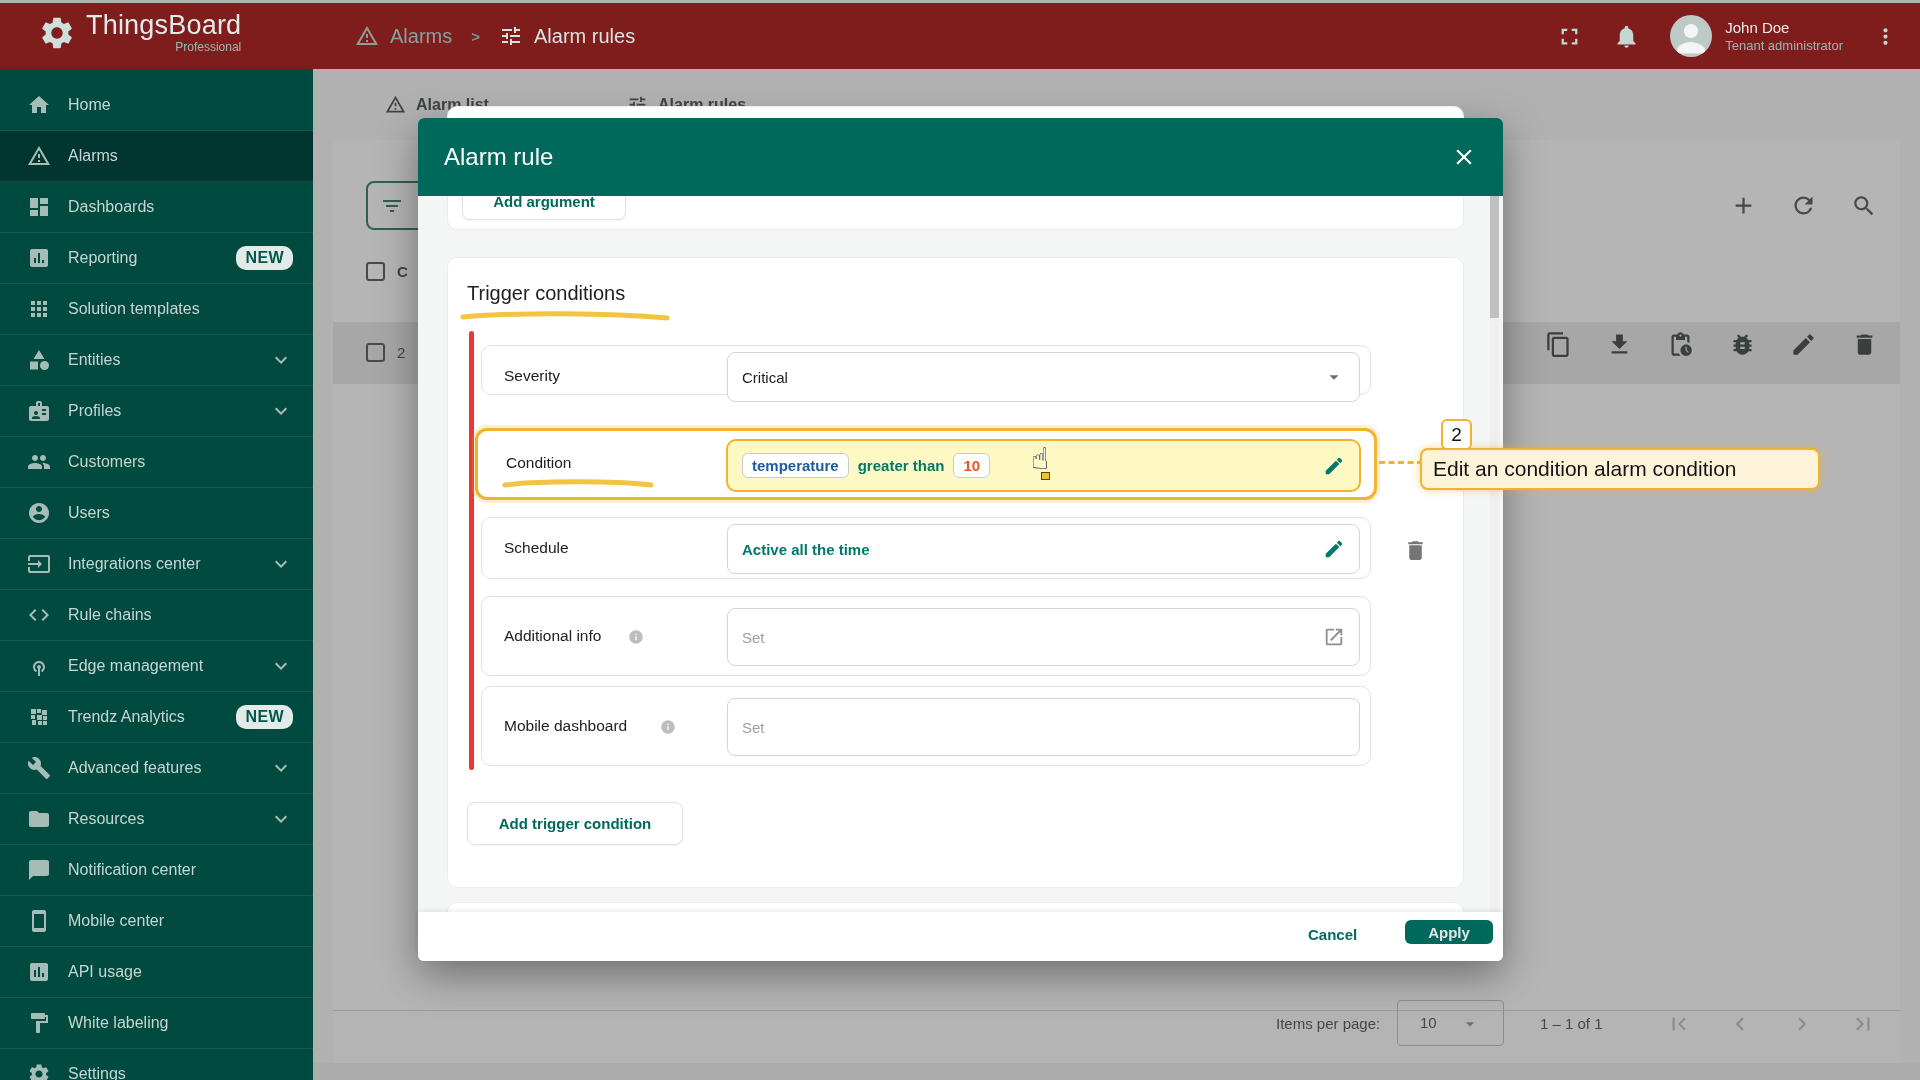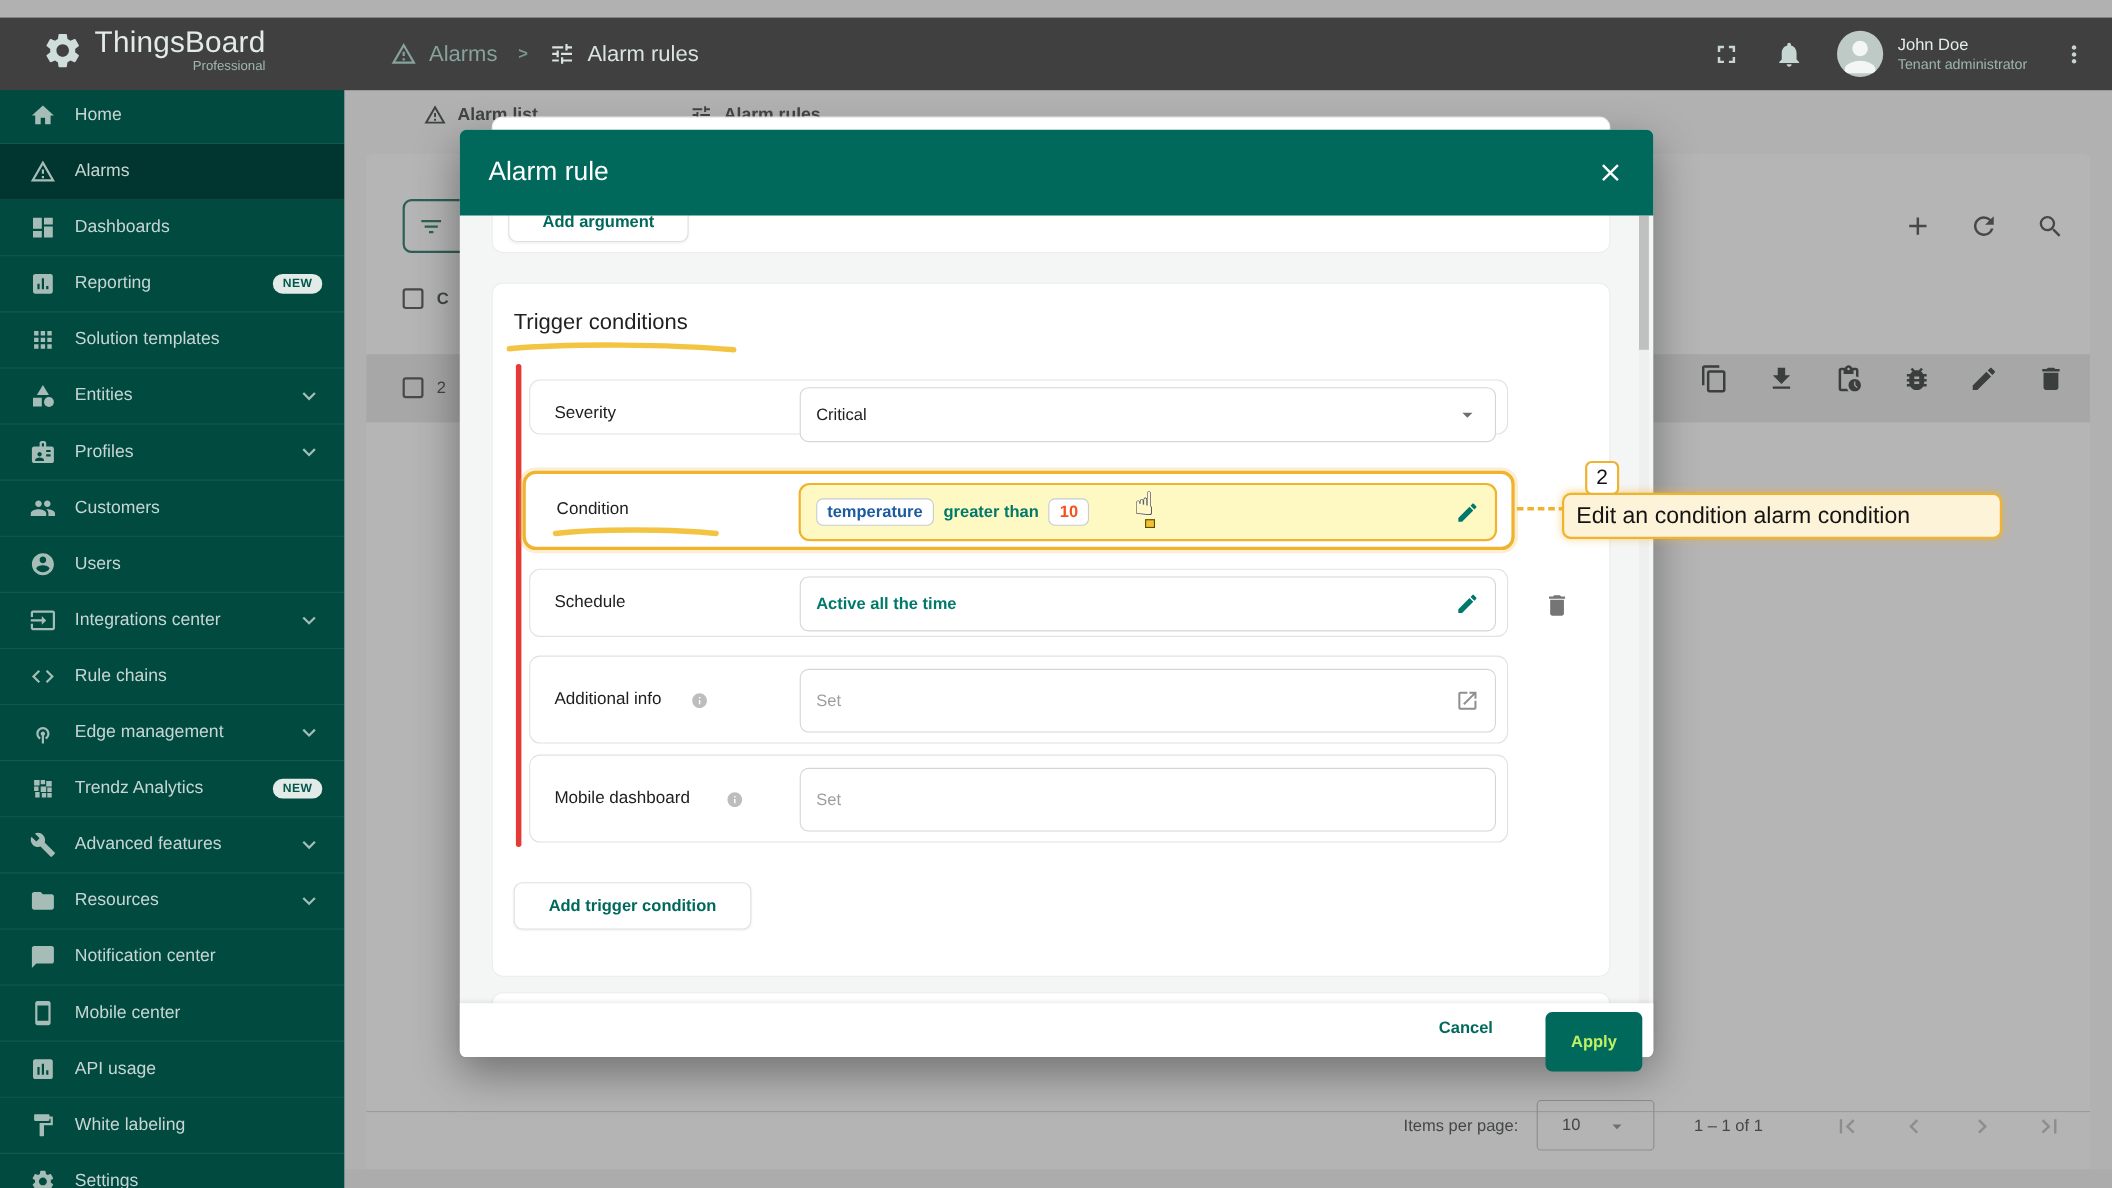--- a/index.html
+++ b/index.html
@@ -2,21 +2,21 @@
 <html><head>
 <meta charset="utf-8">
 <style>
   html,body{margin:0;padding:0;background:#7a7a7a;}
   *{box-sizing:border-box;font-family:"Liberation Sans","DejaVu Sans",sans-serif;}
   #stage{position:relative;width:1920px;height:1080px;overflow:hidden;background:#b2b1b1;}
   .abs{position:absolute;}
   svg{display:block;}
 
   
-  #topbar{left:0;top:16px;width:1920px;height:66px;background:#404040;z-index:5;}
+  #topbar{left:0;top:3px;width:1920px;height:66px;background:#7f1d1d;z-index:5;}
   .brand{left:38px;top:8px;display:flex;align-items:center;gap:10px;color:#dfe9e6;}
   .brand-title{font-size:27px;font-weight:400;letter-spacing:.2px;color:#e2ebe8;line-height:28px;}
   .brand-sub{font-size:12px;color:#9fb7b1;text-align:right;margin-top:1px;}
   .crumbs{left:355px;top:0;height:66px;display:flex;align-items:center;gap:11px;}
   .crumb1{color:#86a29b;font-size:20px;font-weight:500;}
   .crumb-sep{color:#7a968f;font-size:15px;font-weight:700;margin:0 8px;}
   .crumb2{color:#d9e4e1;font-size:20px;font-weight:500;}
   .top-right{right:22px;top:0;height:66px;display:flex;align-items:center;gap:30px;}
   .avatar{width:42px;height:42px;border-radius:50%;background:#bdcac6;position:relative;overflow:hidden;}
   .user-name{color:#e6edeb;font-size:15px;line-height:19px;}
@@ -24,21 +24,21 @@
 
   
   #sidebar{left:0;top:66px;width:313px;height:1014px;background:#014a40;z-index:4;overflow:hidden;}
   .sb-list{position:absolute;left:0;top:14px;width:313px;}
   .sb-item{display:flex;align-items:center;height:51px;padding:0 20px 0 27px;gap:17px;
            border-bottom:1px solid rgba(255,255,255,.08);color:#c7d6d2;font-size:16px;font-weight:500;}
   .sb-item svg{width:24px;height:24px;fill:#a6bdb7;flex:none;}
   .sb-item .lbl{flex:1;white-space:nowrap;}
   .sb-item.active{background:rgba(0,0,0,.26);}
   .chev{width:22px;height:22px;fill:#a6bdb7;flex:none;}
-  .badge-new{background:#e3ebe9;color:#015а4a;color:#01584a;font-size:11px;font-weight:700;
+  .badge-new{background:#e3ebe9;color:#015а4a;color:#01584a;font-size:16px;font-weight:700;
              padding:3px 9px;border-radius:10px;letter-spacing:.4px;}
 
   
   .dim-text{color:#3f4443;}
   .tabs{left:313px;top:66px;width:1607px;height:64px;}
   .tab{position:absolute;top:28px;display:flex;align-items:center;gap:10px;color:#3f4443;font-size:16px;font-weight:600;}
   .tab svg{width:21px;height:21px;fill:#3f4443;}
   .content-card{left:333px;top:140px;width:1567px;height:923px;background:#b6b5b5;border-radius:6px;}
   .filter-btn{left:366px;top:181px;width:122px;height:49px;border:2px solid #2e5f55;border-radius:8px;
               display:flex;align-items:center;padding-left:12px;}
@@ -68,21 +68,21 @@
   .hl{border:3px solid #efb32f;border-radius:12px;background:#fff;box-shadow:0 0 0 3px rgba(239,179,47,.22);}
   .cond-field{background:#fef9c3;border:2.5px solid #efb32f;border-radius:10px;}
   .chip{border:1px solid #c6ccd2;border-radius:6px;background:#fff;padding:3px 9px;font-weight:700;font-size:15px;}
   .op-text{color:#00796b;font-size:15px;font-weight:600;margin:0 9px;}
   .teal-bold{color:#00796b;font-size:15px;font-weight:700;}
   .placeholder{color:#9e9e9e;font-size:15px;}
   .iconbtn svg{width:22px;height:22px;}
   .info-ic{width:16px;height:16px;fill:#bdbdbd;}
   .dlg-footer{position:absolute;left:0;top:794px;width:1085px;height:49px;background:#fff;border-radius:0 0 6px 6px;
               box-shadow:0 -2px 5px rgba(0,0,0,.07);z-index:2;}
-  .apply-btn{position:absolute;left:987px;top:8px;width:88px;height:54px;background:#00695c;color:#bef264;border:none;
+  .apply-btn{position:absolute;left:987px;top:8px;width:88px;height:24px;background:#00695c;color:#e5e5e5;border:none;
              border-radius:6px;font-size:15px;font-weight:600;}
   .cancel-btn{position:absolute;left:890px;top:14px;color:#00695c;font-size:15px;font-weight:600;}
   .scroll-track{position:absolute;left:1072px;top:78px;width:9px;height:765px;background:#efefef;}
   .scroll-thumb{position:absolute;left:0;top:0;width:9px;height:122px;background:#c0c0c0;}
 
   
   .conn{left:1379px;top:461px;width:44px;height:0;border-top:3px dashed #efb32f;z-index:20;}
   .step-badge{left:1441px;top:419px;width:31px;height:31px;background:#fff;border:2.5px solid #efb32f;border-radius:6px;
               display:flex;align-items:center;justify-content:center;font-size:19px;color:#111;z-index:21;}
   .callout{left:1420px;top:448px;width:400px;height:42px;background:#fdf3d9;border:2.5px solid #efb32f;border-radius:8px;

